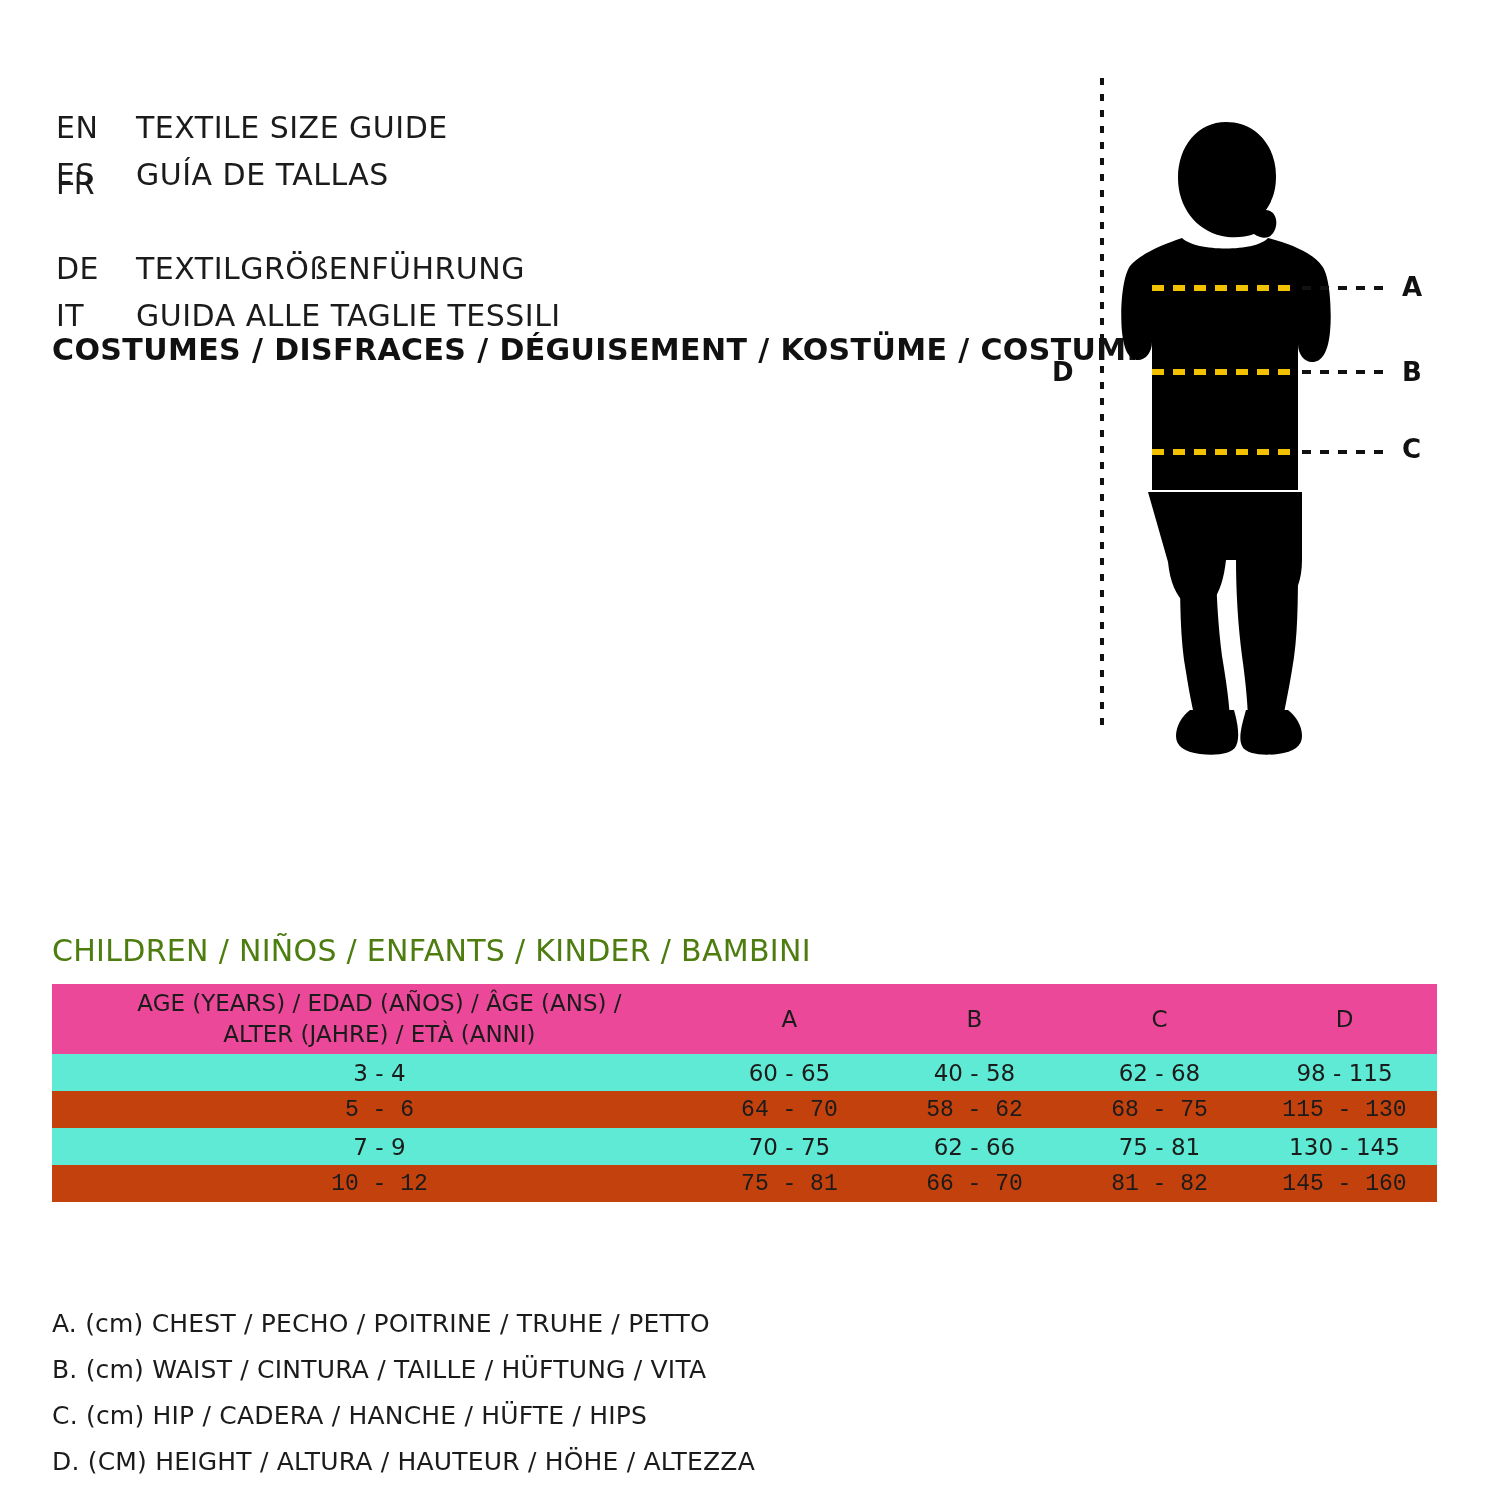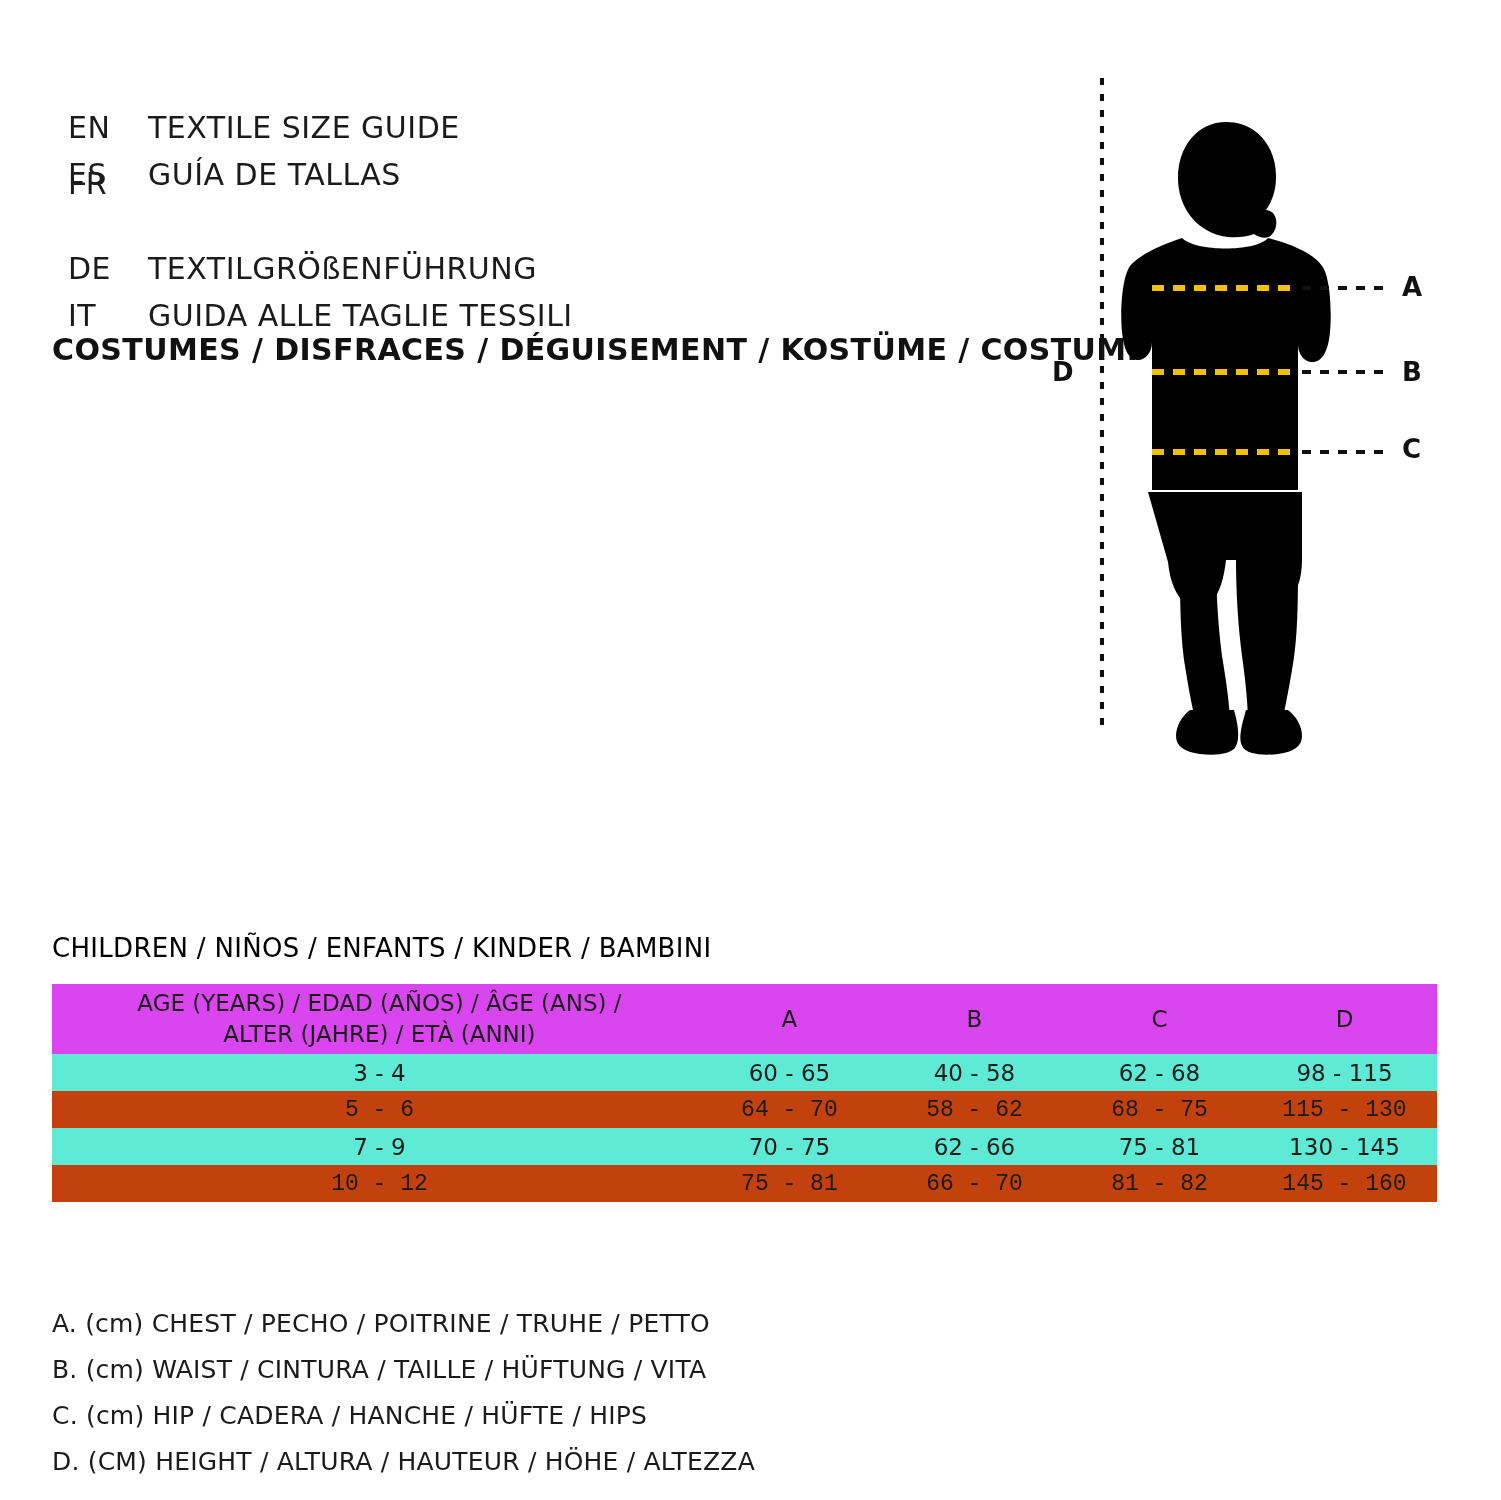--- a/index.html
+++ b/index.html
@@ -12,21 +12,21 @@
     height: 1500px;
     position: relative;
     font-family: "DejaVu Sans", sans-serif;
     color: #1b1b1b;
     overflow: hidden;
   }
 
   
   .lang-block {
     position: absolute;
-    left: 68px;
+    left: 56px;
     top: 72px;
     width: 1000px;
   }
   .lang-row {
     display: flex;
     align-items: baseline;
     height: 47px;
   }
   .lang-code {
     width: 80px;
@@ -72,44 +72,44 @@
   .lbl-a { left: 372px; top: 212px; }
   .lbl-b { left: 372px; top: 297px; }
   .lbl-c { left: 372px; top: 374px; }
   .lbl-d { left: 22px; top: 297px; }
 
   
   .section-title {
     position: absolute;
     left: 52px;
     top: 933px;
-    font-size: 26px;
+    font-size: 30px;
     letter-spacing: 0.3px;
-    color: #000000;
+    color: #4d7c0f;
   }
 
   table.size-table {
     position: absolute;
     left: 52px;
     top: 984px;
     width: 1385px;
     border-collapse: collapse;
     font-size: 23px;
     color: #1b1b1b;
   }
   table.size-table th,
   table.size-table td {
     padding: 0;
     font-weight: normal;
     text-align: center;
     height: 37px;
     vertical-align: middle;
   }
   table.size-table thead tr {
-    background: #d946ef;
+    background: #ec4899;
   }
   table.size-table thead th {
     height: 70px;
   }
   th.age-head {
     text-align: left;
     padding-left: 10px !important;
     width: 600px;
     line-height: 1.35;
   }

